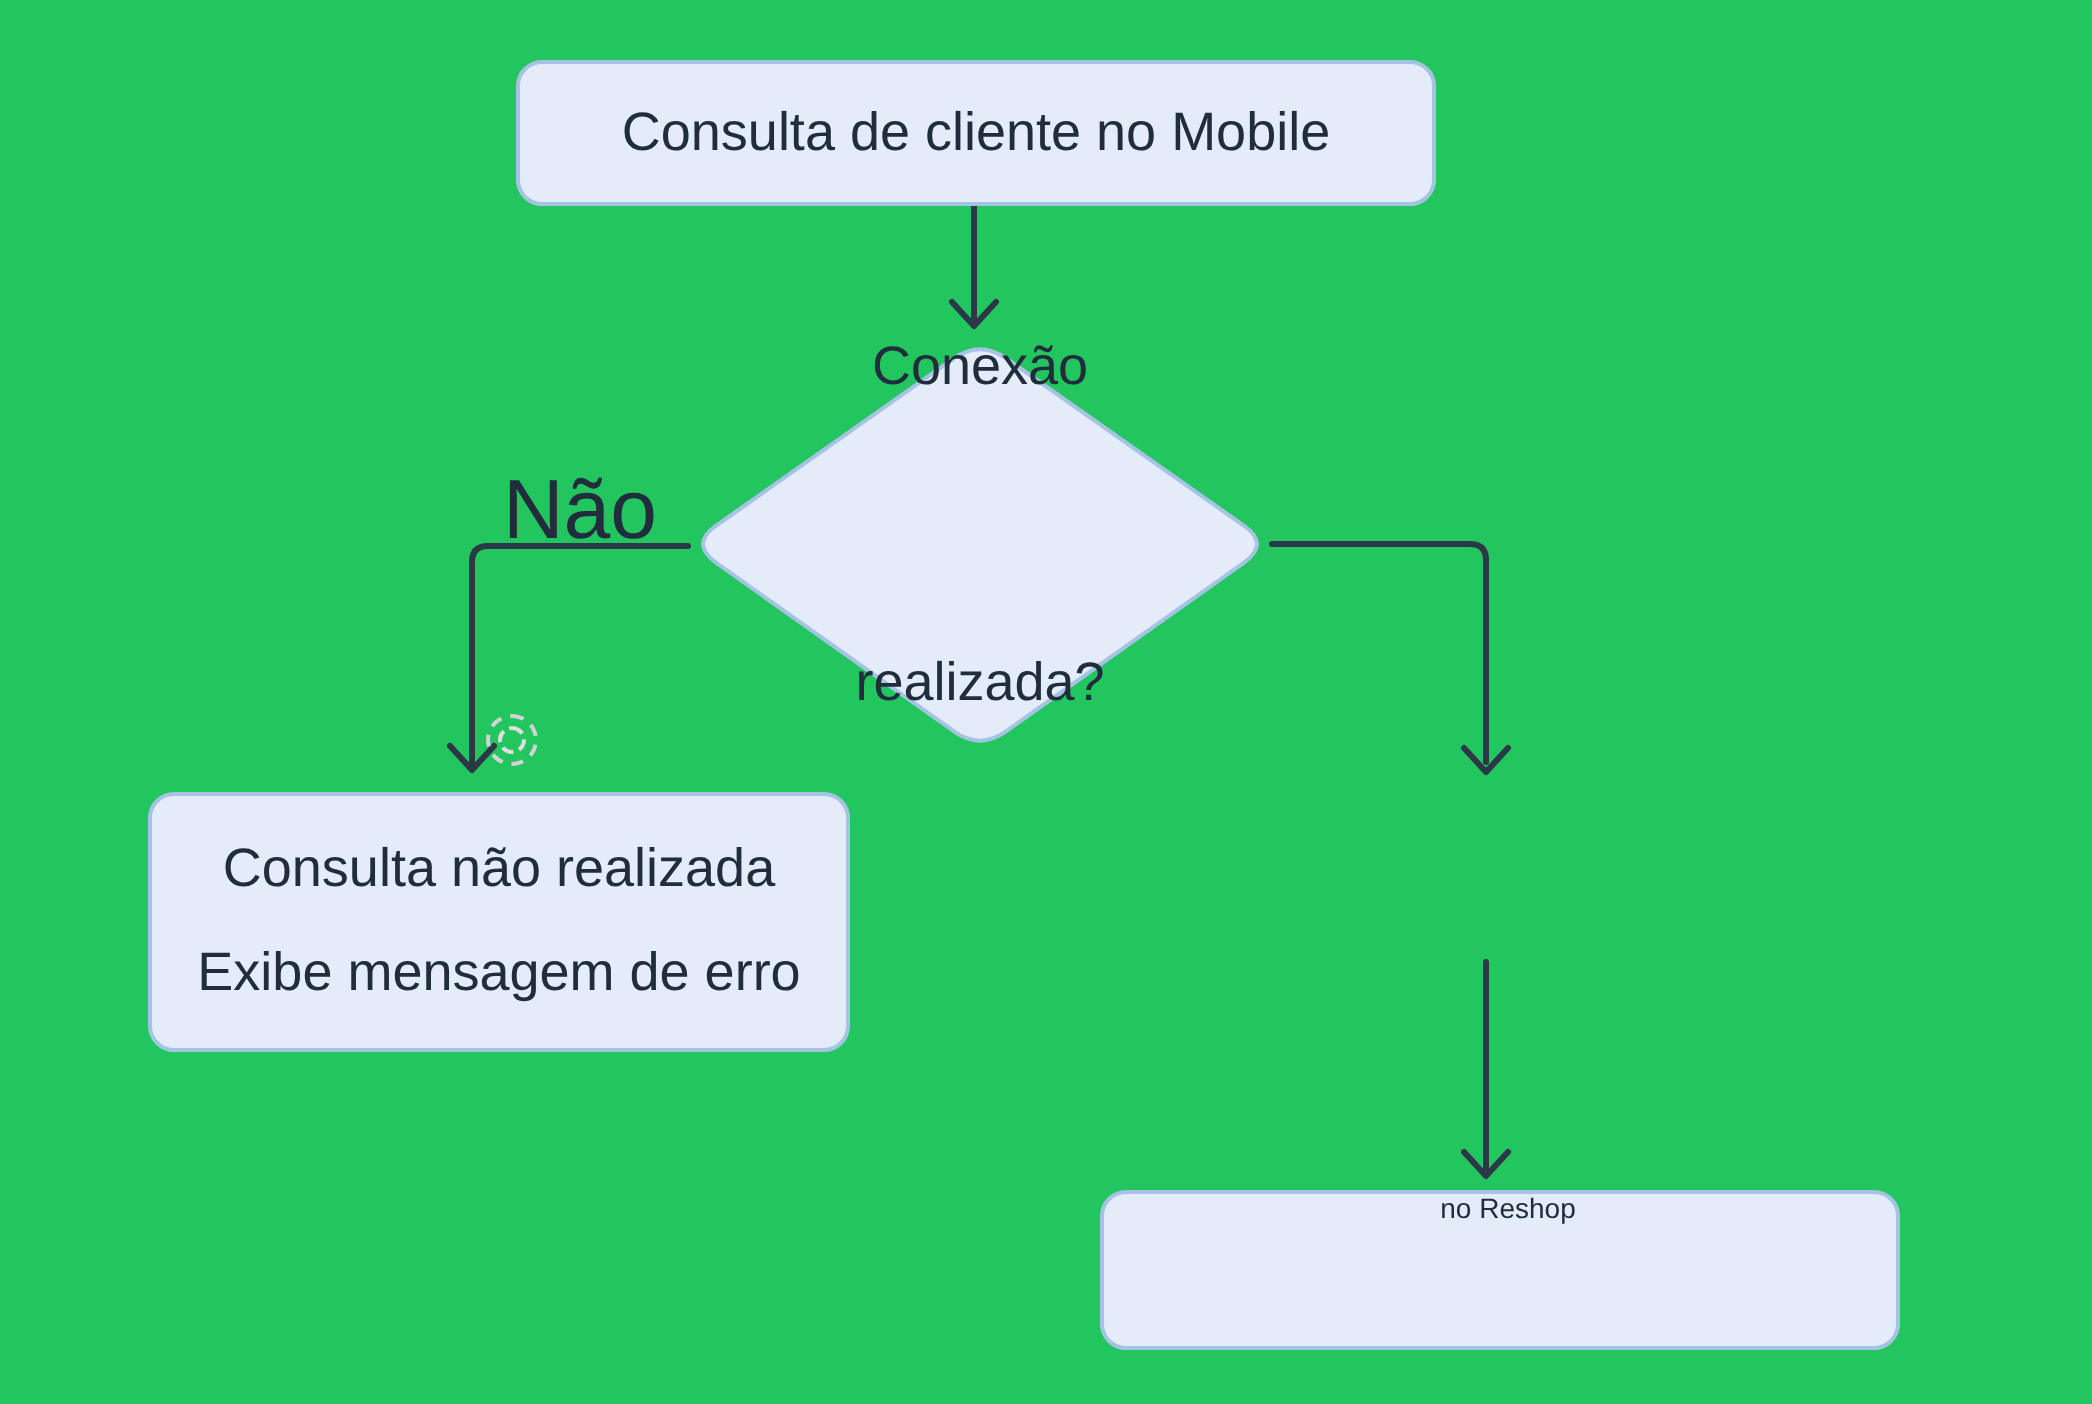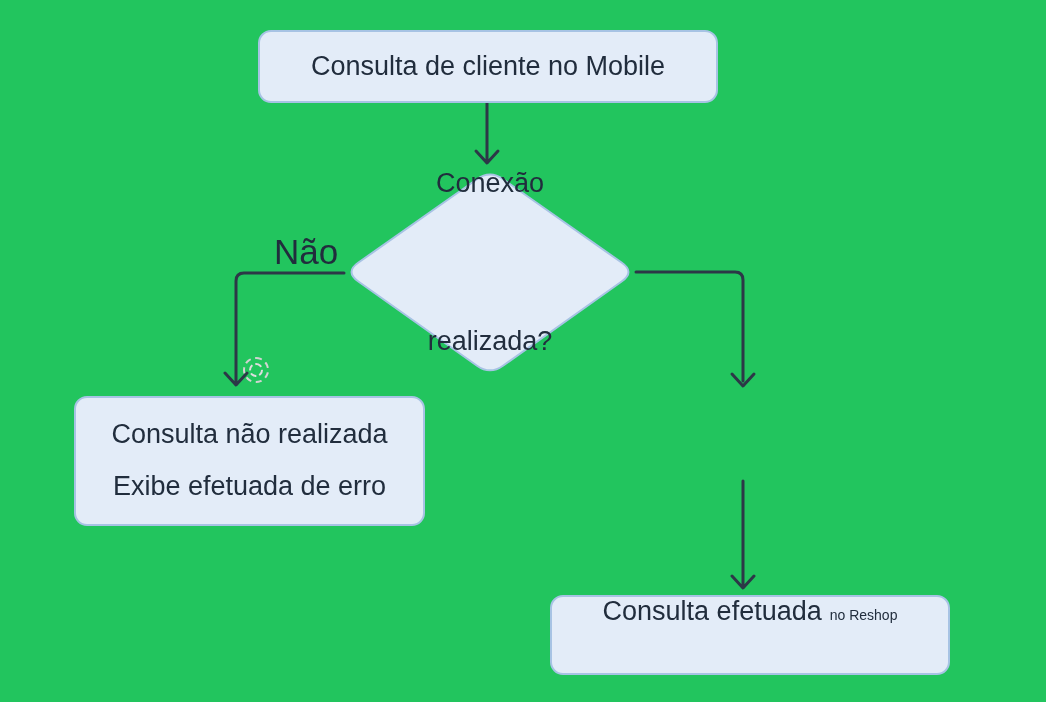--- a/index.html
+++ b/index.html
@@ -74,26 +74,26 @@
     align-items: center;
     justify-content: space-between;
     gap: 17px;
     color: #212d3d;
     font-size: 27px;
     line-height: 1;
     text-align: center;
   }
   .edge-label {
     position: absolute;
-    left: 264px;
+    left: 248px;
     top: 234px;
     width: 84px;
     text-align: center;
     color: #212d3d;
-    font-size: 35px;
+    font-size: 42px;
     line-height: 1;
   }
   .click-indicator {
     position: absolute;
     left: 243px;
     top: 357px;
     width: 26px;
     height: 26px;
     box-sizing: border-box;
     border: 2px dashed #d3d3d3;
@@ -133,22 +133,21 @@
   </div>
 
   <div class="edge-label">Não</div>
 
   <div class="click-indicator">
     <div class="click-indicator-inner"></div>
   </div>
 
   <div class="node node-notdone">
     <span>Consulta não realizada</span>
-    <span>Exibe efetuada de erro</span>
+    <span>Exibe mensagem de erro</span>
   </div>
 
 
   <div class="node node-reshop">
-    <span>Consulta efetuada</span>
     <span class="suffix">no Reshop</span>
   </div>
 
 </div>
 
 </body></html>

